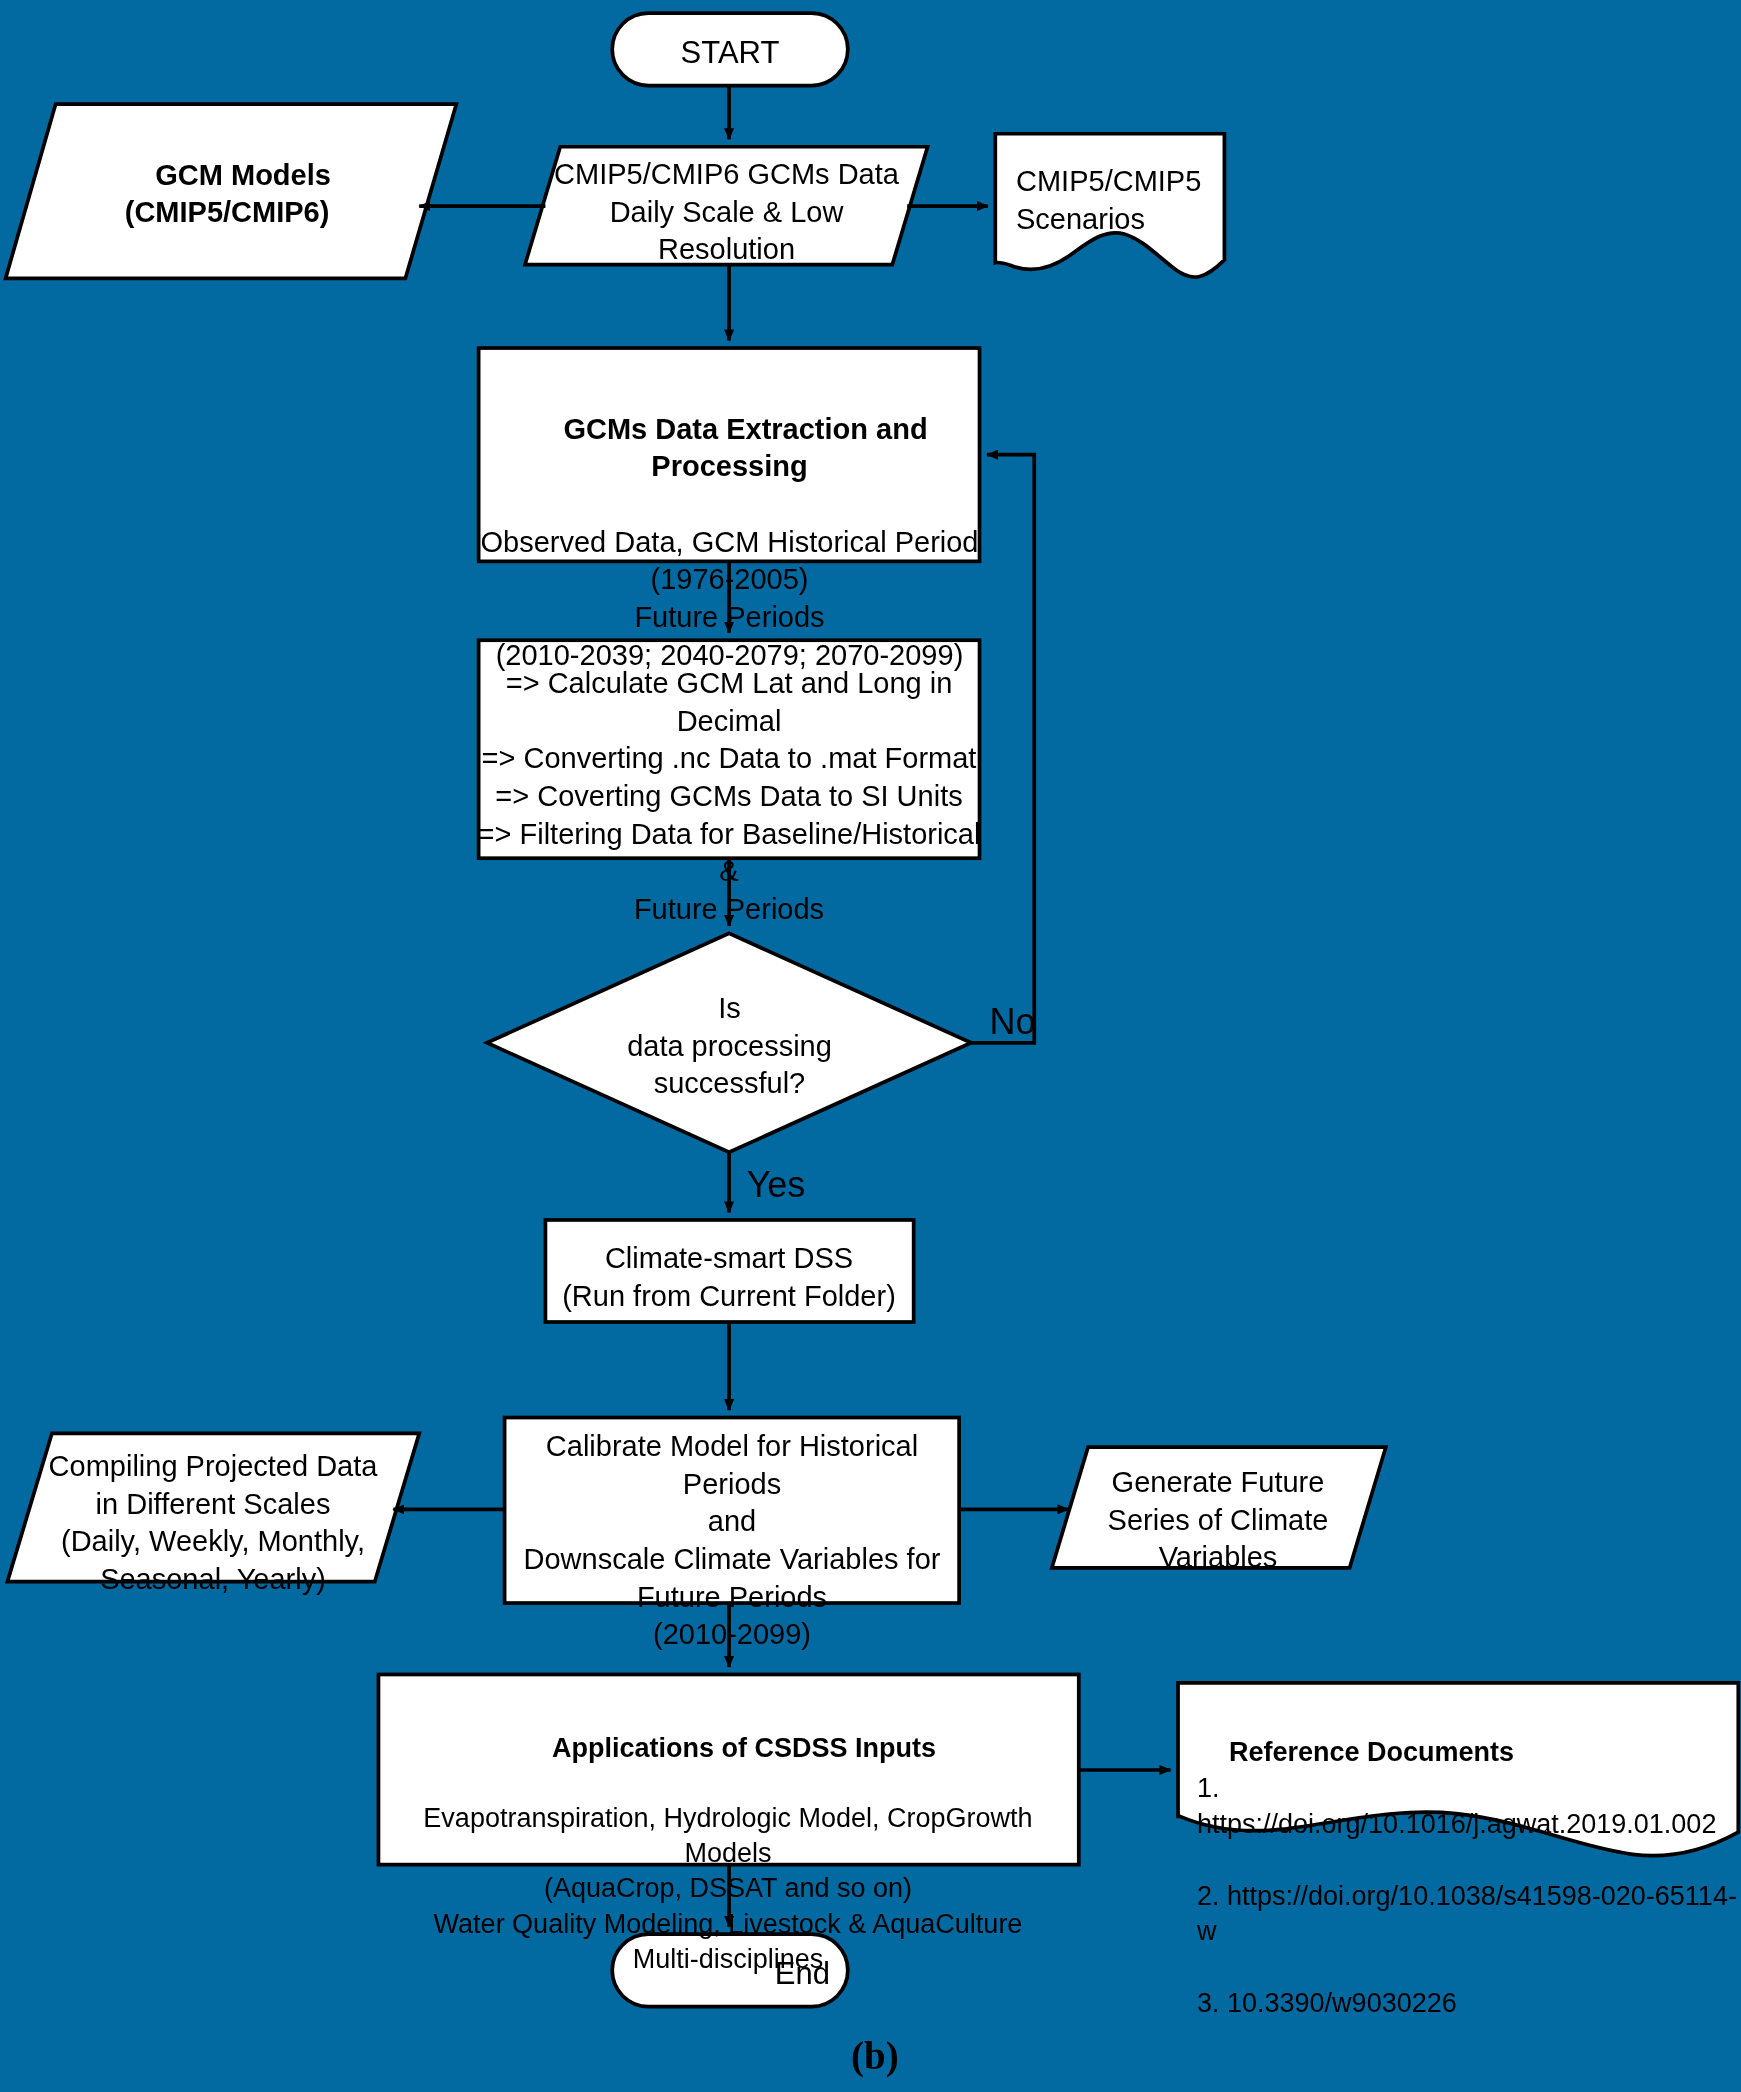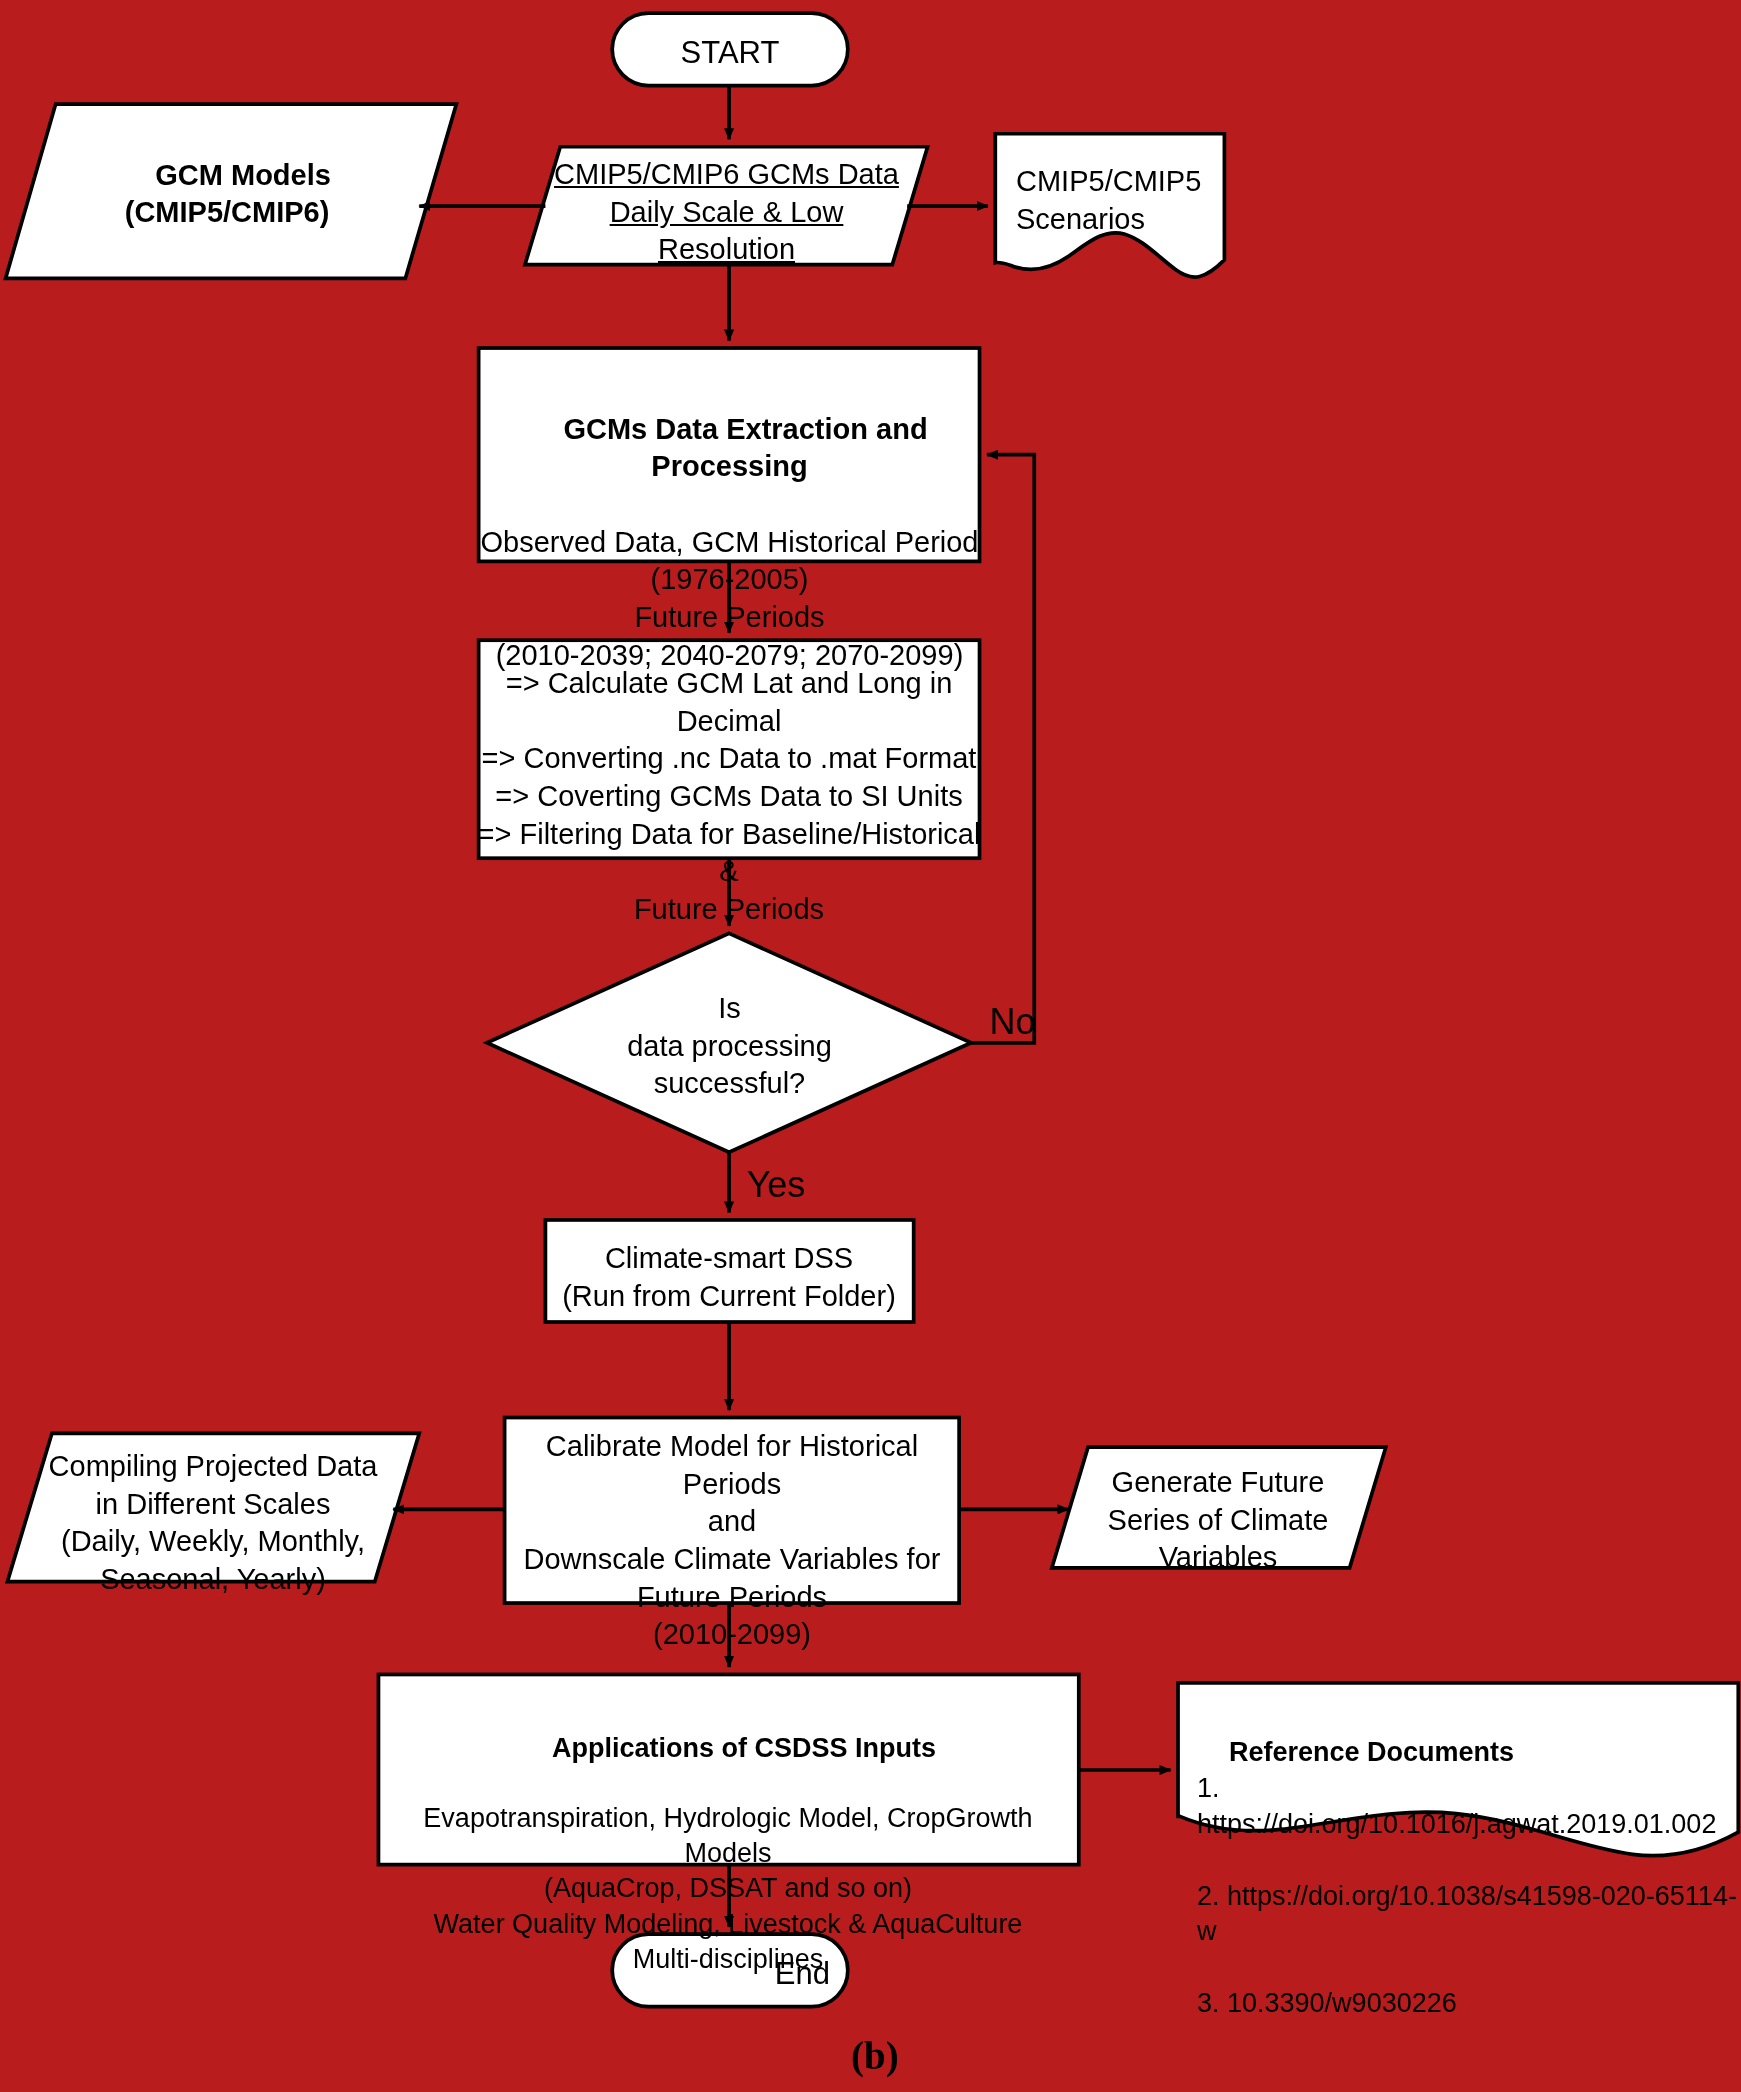--- a/index.html
+++ b/index.html
@@ -1,17 +1,17 @@
 <!DOCTYPE html>
 <html style="font-size:15px"><head>
 <meta charset="utf-8">
 <style>
   html,body{margin:0;padding:0;background:#ffffff;}
   body{font-family:"Liberation Sans",sans-serif;}
-  #stage{position:relative;width:1742px;height:2093px;background:#b91c1c;overflow:hidden;}
+  #stage{position:relative;width:1742px;height:2093px;background:#0369a1;overflow:hidden;}
   svg#flow{position:absolute;left:0;top:0;width:1742px;height:2093px;}
   .shp{fill:#ffffff;stroke:#000000;stroke-width:4;}
   .conn{stroke:#000000;stroke-width:4;fill:none;}
   .lbl{position:absolute;text-align:center;color:#000;line-height:1.30;
        white-space:pre-line;pointer-events:none;}
   .t-start{font-size:31px;}
   .t-body{font-size:29px;}
   .t-app{font-size:27px;}
   .t-ref{font-size:27px;text-align:left;line-height:1.33;}
   .t-edge{font-size:36px;text-align:center;}
@@ -96,21 +96,21 @@
 
     <line class="conn" x1="786" y1="2010" x2="786" y2="2077" marker-end="url(#arw)"></line>
   </svg>
 
   <div class="lbl t-start" style="left:612px;top:33px;width:236px;">START</div>
 
   <div class="lbl t-body" style="left:18.6px;top:119px;width:417px;">
     <span class="bold">GCM Models (CMIP5/CMIP6)</span><br>
   </div>
 
-  <div class="lbl t-body" style="left:525px;top:156px;width:403px;text-decoration:underline;">CMIP5/CMIP6 GCMs Data
+  <div class="lbl t-body" style="left:525px;top:156px;width:403px;">CMIP5/CMIP6 GCMs Data
 Daily Scale &amp; Low
 Resolution</div>
 
   <div class="lbl t-body" style="left:1016px;top:163px;width:213px;text-align:left;">CMIP5/CMIP5
 Scenarios</div>
 
   <div class="lbl t-body" style="left:479px;top:373px;width:501px;">
     <span class="bold">GCMs Data Extraction and Processing</span><br>
     <span>Observed Data, GCM Historical Period
 (1976-2005)

